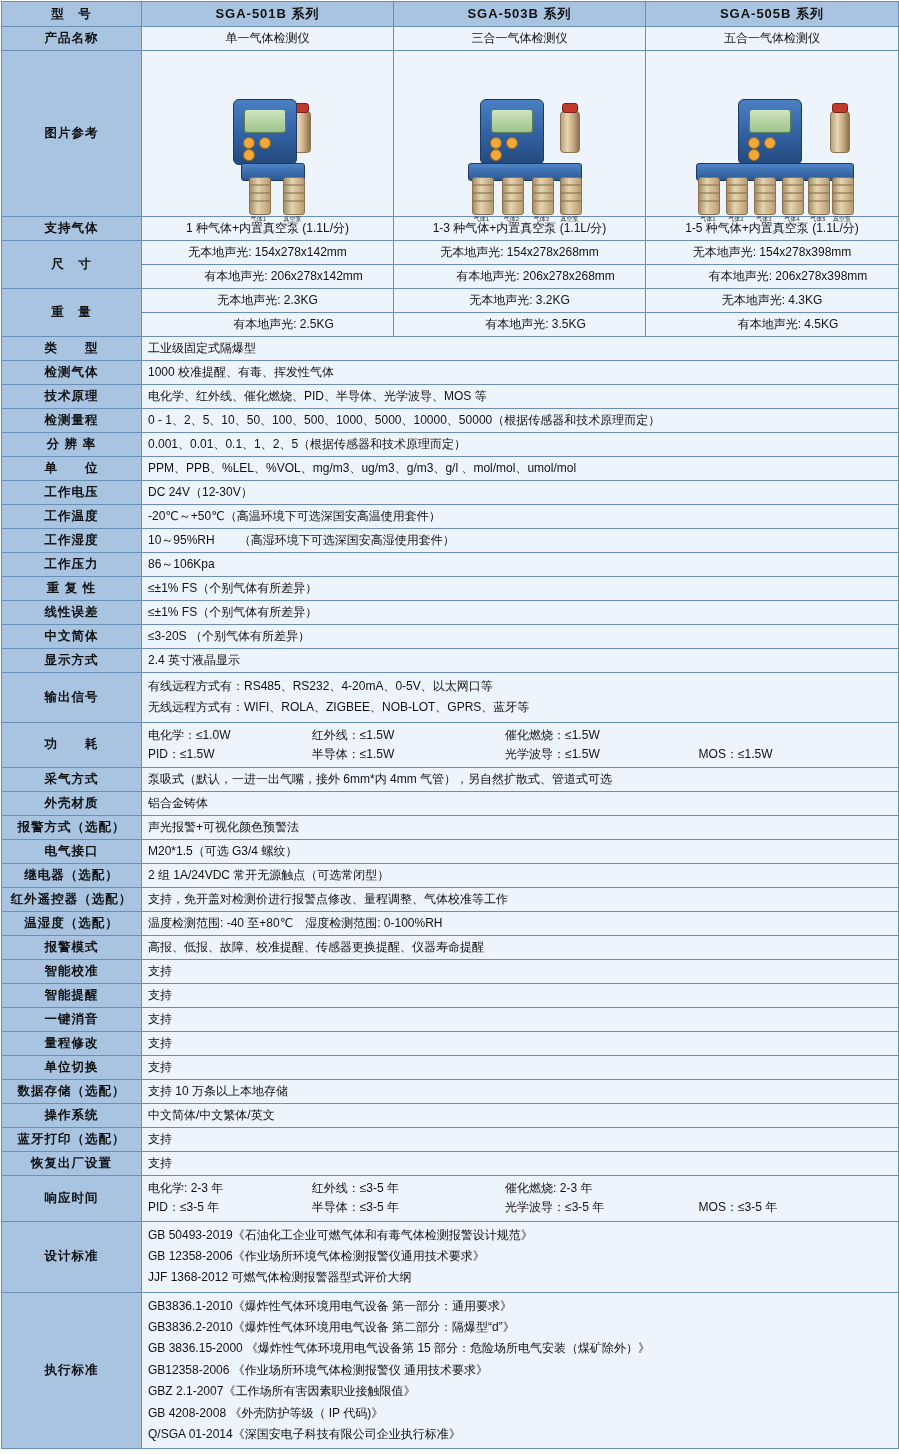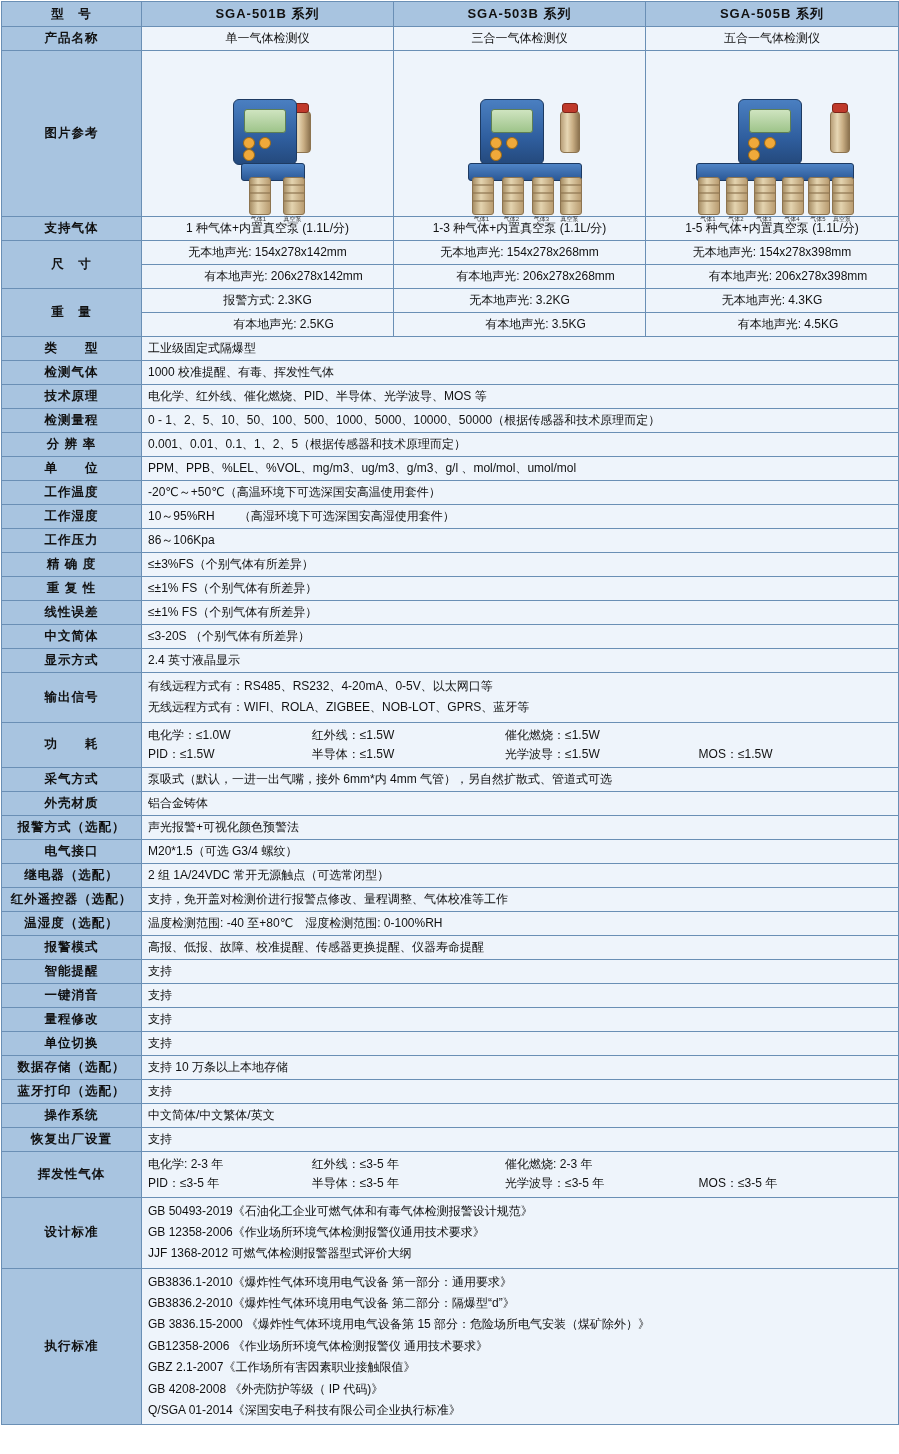--- a/index.html
+++ b/index.html
@@ -213,21 +213,21 @@
     </td>
     <td class="val">
       <div class="half">无本地声光: 154x278x398mm</div>
       <div class="half last">有本地声光: 206x278x398mm</div>
     </td>
   </tr>
 
   <tr class="row2">
     <td class="lbl" style="padding:3px 0">重　量</td>
     <td class="val">
-      <div class="half">报警方式: 2.3KG</div>
+      <div class="half">无本地声光: 2.3KG</div>
       <div class="half last">有本地声光: 2.5KG</div>
     </td>
     <td class="val">
       <div class="half">无本地声光: 3.2KG</div>
       <div class="half last">有本地声光: 3.5KG</div>
     </td>
     <td class="val">
       <div class="half">无本地声光: 4.3KG</div>
       <div class="half last">有本地声光: 4.5KG</div>
     </td>
@@ -251,34 +251,34 @@
   </tr>
   <tr>
     <td class="lbl">分 辨 率</td>
     <td class="val" colspan="3">0.001、0.01、0.1、1、2、5（根据传感器和技术原理而定）</td>
   </tr>
   <tr>
     <td class="lbl">单　　位</td>
     <td class="val" colspan="3">PPM、PPB、%LEL、%VOL、mg/m3、ug/m3、g/m3、g/l 、mol/mol、umol/mol</td>
   </tr>
   <tr>
+    <td class="lbl">工作电压</td>
+    <td class="val" colspan="3">DC 24V（12-30V）</td>
+  </tr>
+  <tr>
     <td class="lbl">工作温度</td>
     <td class="val" colspan="3">-20℃～+50℃（高温环境下可选深国安高温使用套件）</td>
   </tr>
   <tr>
     <td class="lbl">工作湿度</td>
     <td class="val" colspan="3">10～95%RH　　（高湿环境下可选深国安高湿使用套件）</td>
   </tr>
   <tr>
     <td class="lbl">工作压力</td>
     <td class="val" colspan="3">86～106Kpa</td>
-  </tr>
-  <tr>
-    <td class="lbl">精 确 度</td>
-    <td class="val" colspan="3">≤±3%FS（个别气体有所差异）</td>
   </tr>
   <tr>
     <td class="lbl">重 复 性</td>
     <td class="val" colspan="3">≤±1% FS（个别气体有所差异）</td>
   </tr>
   <tr>
     <td class="lbl">线性误差</td>
     <td class="val" colspan="3">≤±1% FS（个别气体有所差异）</td>
   </tr>
   <tr>
@@ -339,54 +339,58 @@
   </tr>
   <tr>
     <td class="lbl">温湿度（选配）</td>
     <td class="val" colspan="3">温度检测范围: -40 至+80℃　湿度检测范围: 0-100%RH</td>
   </tr>
   <tr>
     <td class="lbl">报警模式</td>
     <td class="val" colspan="3">高报、低报、故障、校准提醒、传感器更换提醒、仪器寿命提醒</td>
   </tr>
   <tr>
+    <td class="lbl">智能校准</td>
+    <td class="val" colspan="3">支持</td>
+  </tr>
+  <tr>
     <td class="lbl">智能提醒</td>
     <td class="val" colspan="3">支持</td>
   </tr>
   <tr>
     <td class="lbl">一键消音</td>
     <td class="val" colspan="3">支持</td>
   </tr>
   <tr>
     <td class="lbl">量程修改</td>
     <td class="val" colspan="3">支持</td>
   </tr>
   <tr>
     <td class="lbl">单位切换</td>
     <td class="val" colspan="3">支持</td>
   </tr>
   <tr>
     <td class="lbl">数据存储（选配）</td>
     <td class="val" colspan="3">支持 10 万条以上本地存储</td>
   </tr>
   <tr>
-    <td class="lbl">蓝牙打印（选配）</td>
-    <td class="val" colspan="3">支持</td>
-  </tr>
-  <tr>
     <td class="lbl">操作系统</td>
     <td class="val" colspan="3">中文简体/中文繁体/英文</td>
   </tr>
   <tr>
+    <td class="lbl">蓝牙打印（选配）</td>
+    <td class="val" colspan="3">支持</td>
+  </tr>
+  <tr>
     <td class="lbl">恢复出厂设置</td>
     <td class="val" colspan="3">支持</td>
   </tr>
 
   <tr>
-    <td class="lbl">挥发性气体</td>
+    <td class="lbl">响应时间</td>
     <td class="val" colspan="3">
       <div class="cols" style="line-height:1.6">
         <span style="width:22%">电化学: 2-3 年</span>
         <span style="width:26%">红外线：≤3-5 年</span>
         <span style="width:52%">催化燃烧: 2-3 年</span>
         <span style="width:22%">PID：≤3-5 年</span>
         <span style="width:26%">半导体：≤3-5 年</span>
         <span style="width:26%">光学波导：≤3-5 年</span>
         <span style="width:26%">MOS：≤3-5 年</span>
       </div>

